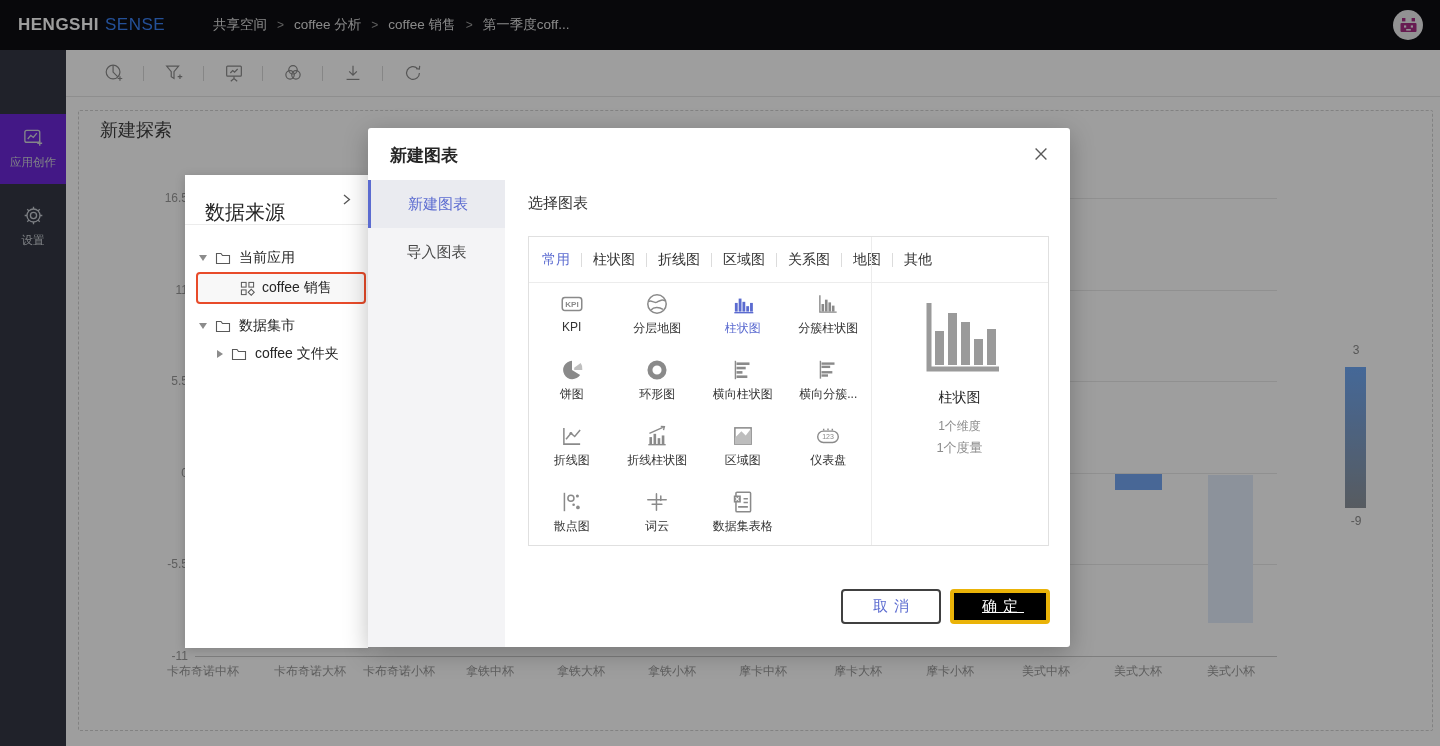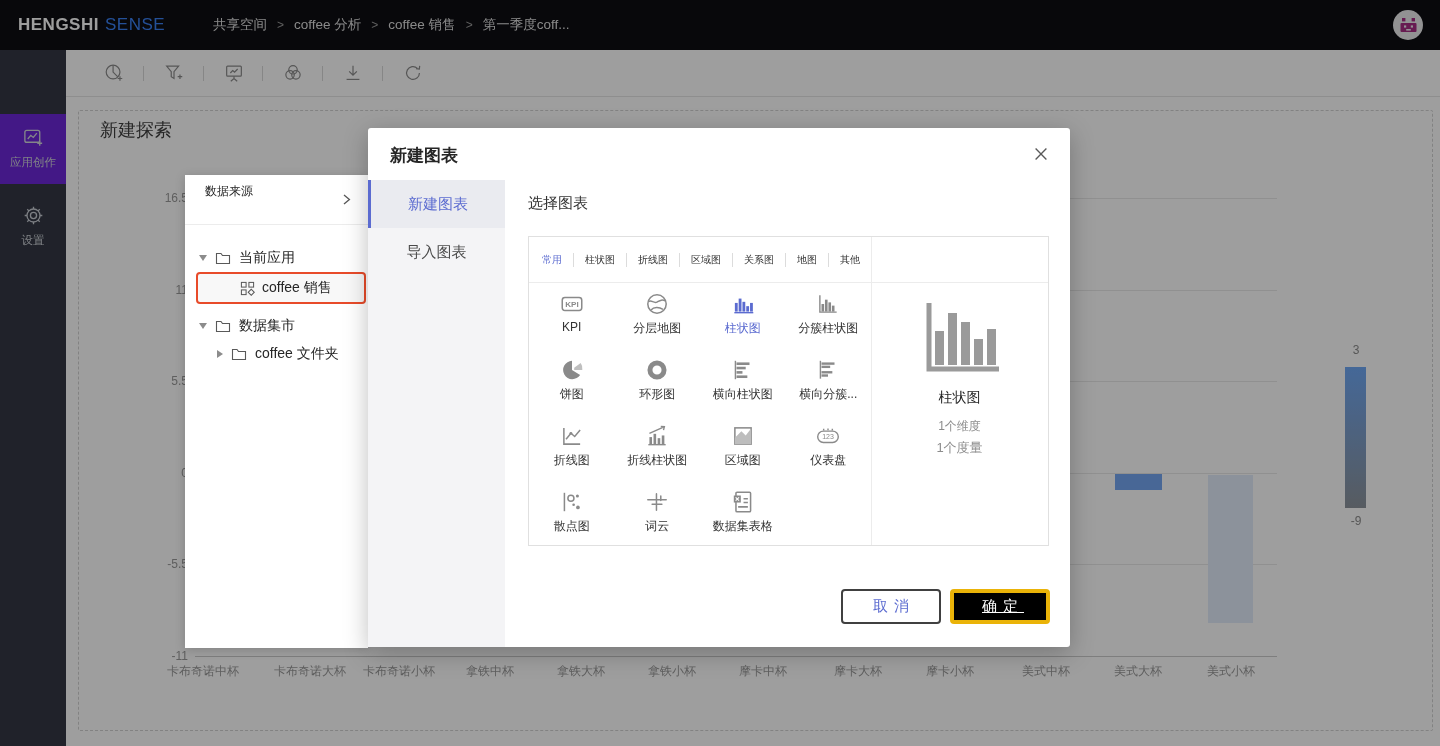--- a/index.html
+++ b/index.html
@@ -38,38 +38,38 @@
   .bar { position:absolute; }
   .vmap { position:absolute; left:1279px; top:317px; width:21px; height:141px; background:linear-gradient(#6fa8f5,#8d949c); }
   .vmap-label { position:absolute; transform:translateX(-50%); left:1290px; font-size:12px; color:#8c8c8c; }
 
   
   .overlay { position:absolute; left:0; top:0; width:1440px; height:746px; background:rgba(0,0,0,.38); z-index:40; }
 
   
   .ds-panel { position:absolute; left:185px; top:175px; width:183px; height:473px; background:#ffffff; z-index:50; box-shadow:0 2px 10px rgba(0,0,0,.18); }
   .ds-header { position:absolute; left:0; top:0; width:183px; height:50px; border-bottom:1px solid #ececec; }
-  .ds-title { position:absolute; left:20px; top:8px; font-size:12px; color:#262626; }
+  .ds-title { position:absolute; left:20px; top:24px; font-size:20px; color:#262626; }
   .ds-collapse { position:absolute; right:14px; top:17px; cursor:pointer; }
   .tree-row { position:absolute; display:flex; align-items:center; font-size:14px; color:#262626; cursor:pointer; }
   .caret-down { width:0; height:0; border-left:4.5px solid transparent; border-right:4.5px solid transparent; border-top:6px solid #8c8c8c; }
   .caret-right { width:0; height:0; border-top:4.5px solid transparent; border-bottom:4.5px solid transparent; border-left:6px solid #8c8c8c; }
   .sel-box { position:absolute; left:11px; top:97px; width:170px; height:32px; border:2px solid #e84b2a; border-radius:4px; background:#f8f8f8; display:flex; align-items:center; cursor:pointer; }
 
   
   .modal { position:absolute; left:368px; top:128px; width:702px; height:519px; background:#ffffff; border-radius:3px; z-index:60; box-shadow:0 6px 24px rgba(0,0,0,.25); }
   .modal-title { position:absolute; left:22px; top:16px; font-size:17px; font-weight:600; color:#262626; }
   .modal-close { position:absolute; right:20px; top:17px; width:18px; height:18px; cursor:pointer; }
   .side-tabs { position:absolute; left:0; top:52px; width:137px; height:467px; background:#f4f4f6; }
   .side-tab { position:absolute; left:0; width:137px; height:48px; display:flex; align-items:center; justify-content:center; font-size:15px; color:#4a4a4a; cursor:pointer; }
   .side-tab.active { background:#eaebf0; color:#5b6bd0; border-left:3px solid #5b6bd0; }
   .section-title { position:absolute; left:160px; top:66px; font-size:15px; color:#333333; }
   .select-box { position:absolute; left:160px; top:108px; width:521px; height:310px; border:1px solid #e0e0e0; }
   .cat-tabs { position:absolute; left:0; top:0; width:519px; height:46px; border-bottom:1px solid #ececec; display:flex; align-items:center; padding-left:13px; }
-  .cat-tab { font-size:10px; color:#333333; cursor:pointer; white-space:nowrap; }
+  .cat-tab { font-size:14px; color:#333333; cursor:pointer; white-space:nowrap; }
   .cat-tab.active { color:#5b6bd0; }
   .cat-sep { width:1px; height:14px; background:#dcdcdc; margin:0 11px; }
   .type-grid { position:absolute; left:0; top:46px; width:342px; height:264px; display:grid; grid-template-columns:repeat(4,85.5px); grid-template-rows:repeat(4,66px); }
   .type-cell { display:flex; flex-direction:column; align-items:center; padding-top:8px; cursor:pointer; }
   .type-cell .tlabel { margin-top:3px; font-size:12px; color:#333333; white-space:nowrap; }
   .type-cell.selected .tlabel { color:#5b6bd0; }
   .divider-v { position:absolute; left:342px; top:0; width:1px; height:308px; background:#ececec; }
   .preview { position:absolute; left:342px; top:0; width:177px; height:308px; }
   .preview-name { position:absolute; left:0; top:152px; width:177px; text-align:center; font-size:14px; color:#262626; }
   .preview-dim { position:absolute; left:0; top:181px; width:177px; text-align:center; font-size:12px; color:#8c8c8c; }

